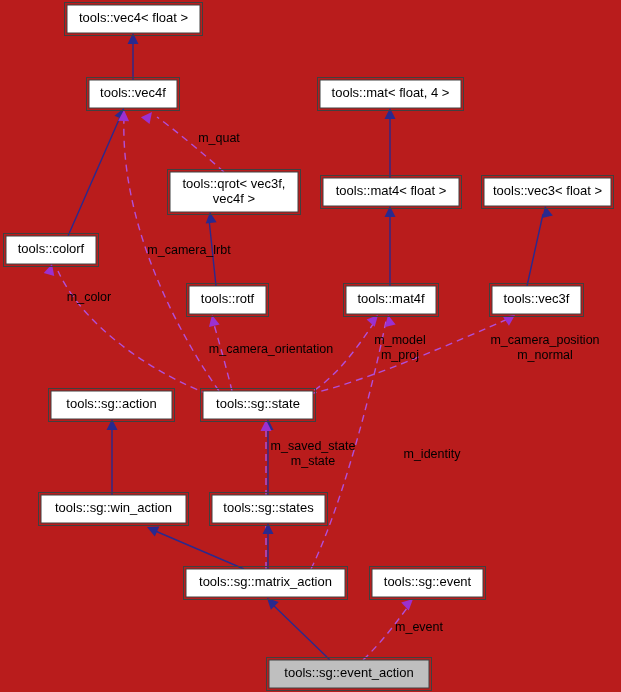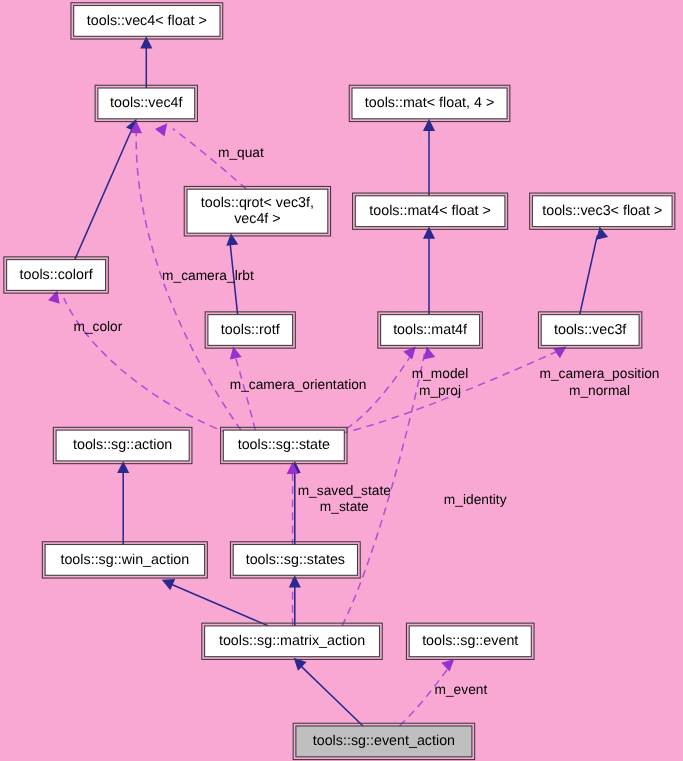--- a/index.html
+++ b/index.html
@@ -11,21 +11,21 @@
   body {
     font-family: "Liberation Sans", sans-serif;
     width: 621px;
     height: 692px;
     overflow: hidden;
   }
   #diagram-root {
     position: relative;
     width: 621px;
     height: 692px;
-    background: #f9a8d4;
+    background: #b91c1c;
   }
   svg#graph {
     position: absolute;
     top: 0;
     left: 0;
     width: 621px;
     height: 692px;
     display: block;
   }
   .node-box {

